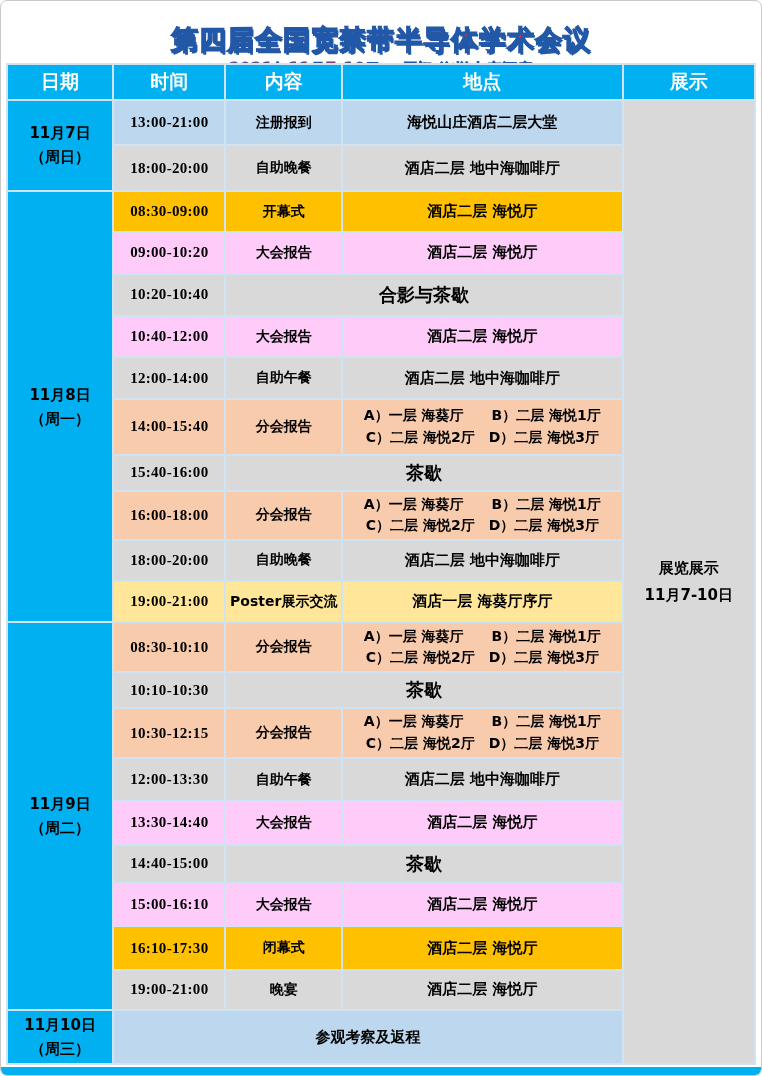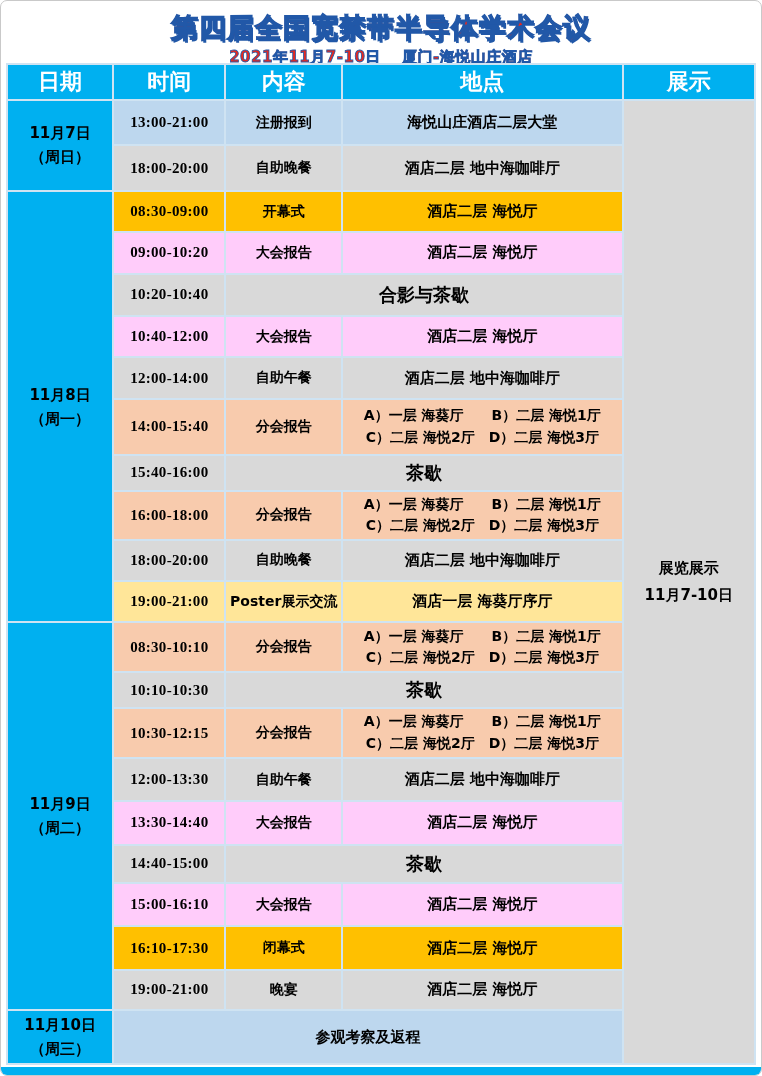--- a/index.html
+++ b/index.html
@@ -3,21 +3,21 @@
 <meta charset="utf-8">
 <style>
   * { margin:0; padding:0; box-sizing:border-box; }
   html,body { background:#ffffff; font-family:"DejaVu Sans","Liberation Sans",sans-serif; }
   .card {
     width:762px; height:1076px;
     border:1px solid #c9c9c9; border-radius:7px;
     background:#ffffff; overflow:hidden;
     display:flex; flex-direction:column;
   }
-  .title-box { text-align:center; padding-top:9px; height:62px; flex:0 0 auto; }
+  .title-box { text-align:center; padding-top:21px; height:62px; flex:0 0 auto; }
   .title {
     font-size:27px; font-weight:bold; letter-spacing:1px;
     color:var(--titleRed);
     -webkit-text-stroke:1.2px var(--titleBlue);
     text-shadow:1.5px 1.5px 0 var(--titleBlue);
   }
   .subtitle {
     margin-top:2px;
     font-size:15px; font-weight:bold; letter-spacing:0.5px;
     color:var(--titleRed);
@@ -29,21 +29,21 @@
     border-collapse:collapse; table-layout:fixed;
   }
   th, td {
     border:2px solid var(--grid);
     text-align:center; vertical-align:middle;
     padding:1px 2px;
     font-weight:bold; color:#000;
   }
   th {
     background:var(--cyan); color:#ffffff;
-    font-size:22px; height:36px;
+    font-size:19px; height:36px;
   }
   td.date-cell { background:var(--cyan); font-size:15px; line-height:1.6; }
   td.time-cell { font-family:"Liberation Serif","DejaVu Serif",serif; font-size:15px; letter-spacing:0.3px; }
   td.content-cell { font-size:14px; }
   td.location-cell { font-size:15px; }
   td.location-cell .loc-line { font-size:14px; line-height:1.55; }
   td.merged-cell { font-size:18px; }
   td.full-cell { font-size:15px; }
   td.exh-cell { background:var(--gray); font-size:15px; line-height:1.8; }
   .bg-blue   { background:var(--blue); }

